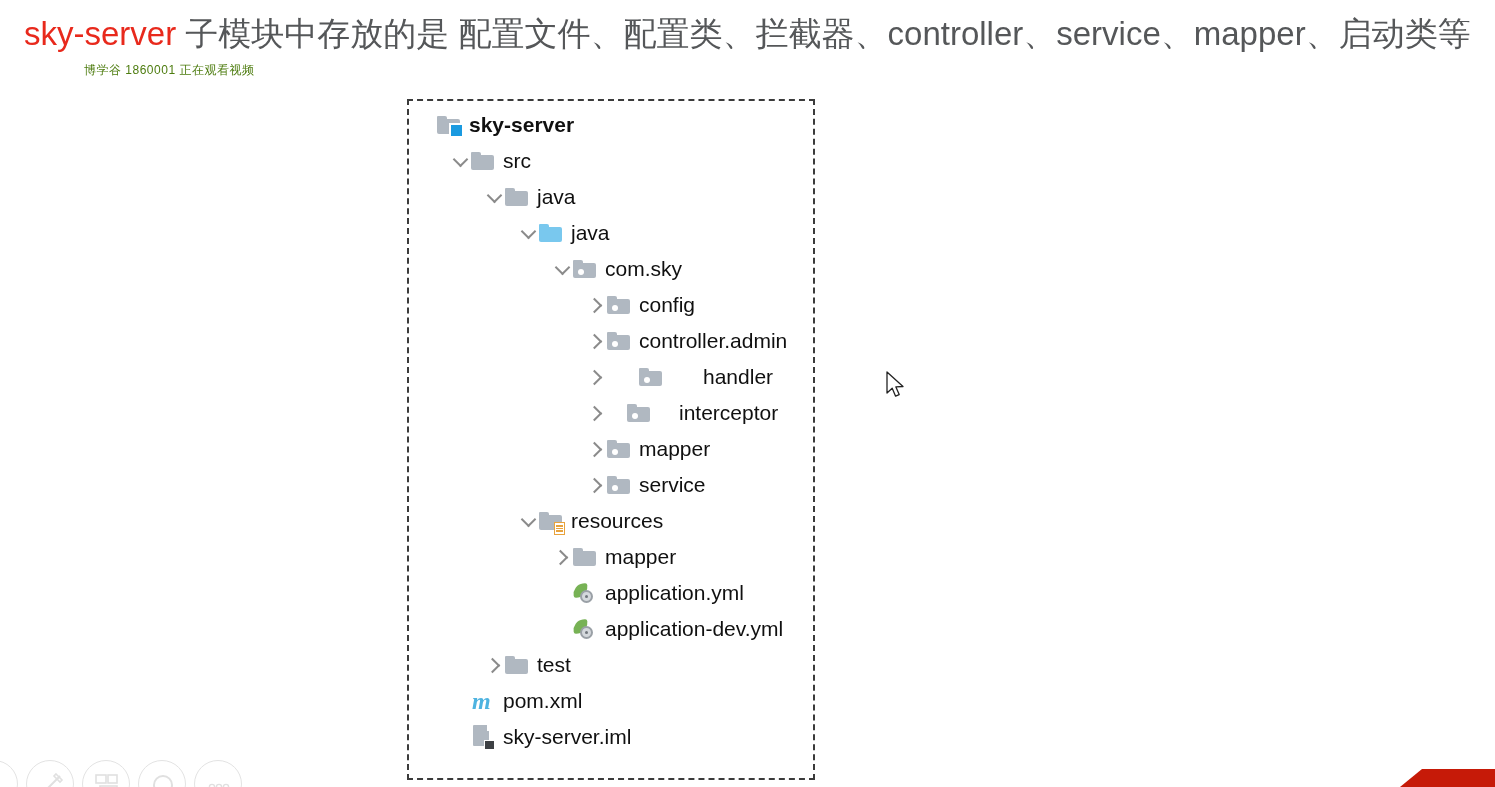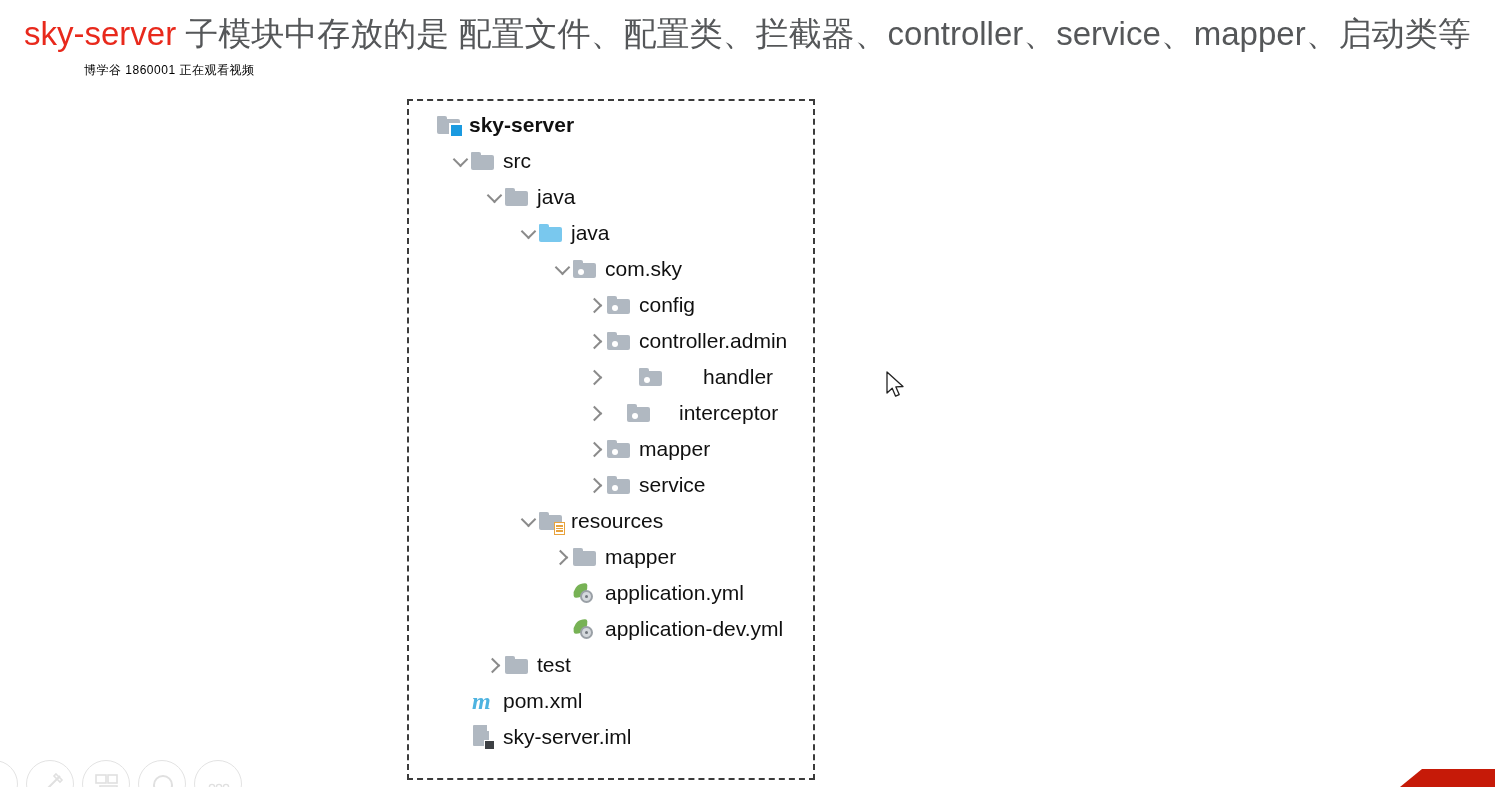--- a/index.html
+++ b/index.html
@@ -31,21 +31,21 @@
   .slide-title .hl {
     color: #e8291c;
   }
 
   .watermark {
     position: absolute;
     left: 84px;
     top: 62px;
     font-size: 12px;
     line-height: 16px;
-    color: #000000;
+    color: #4d7c0f;
     white-space: nowrap;
     letter-spacing: .5px;
   }
 
   
   .tree-panel {
     position: absolute;
     left: 407px;
     top: 99px;
     width: 408px;

